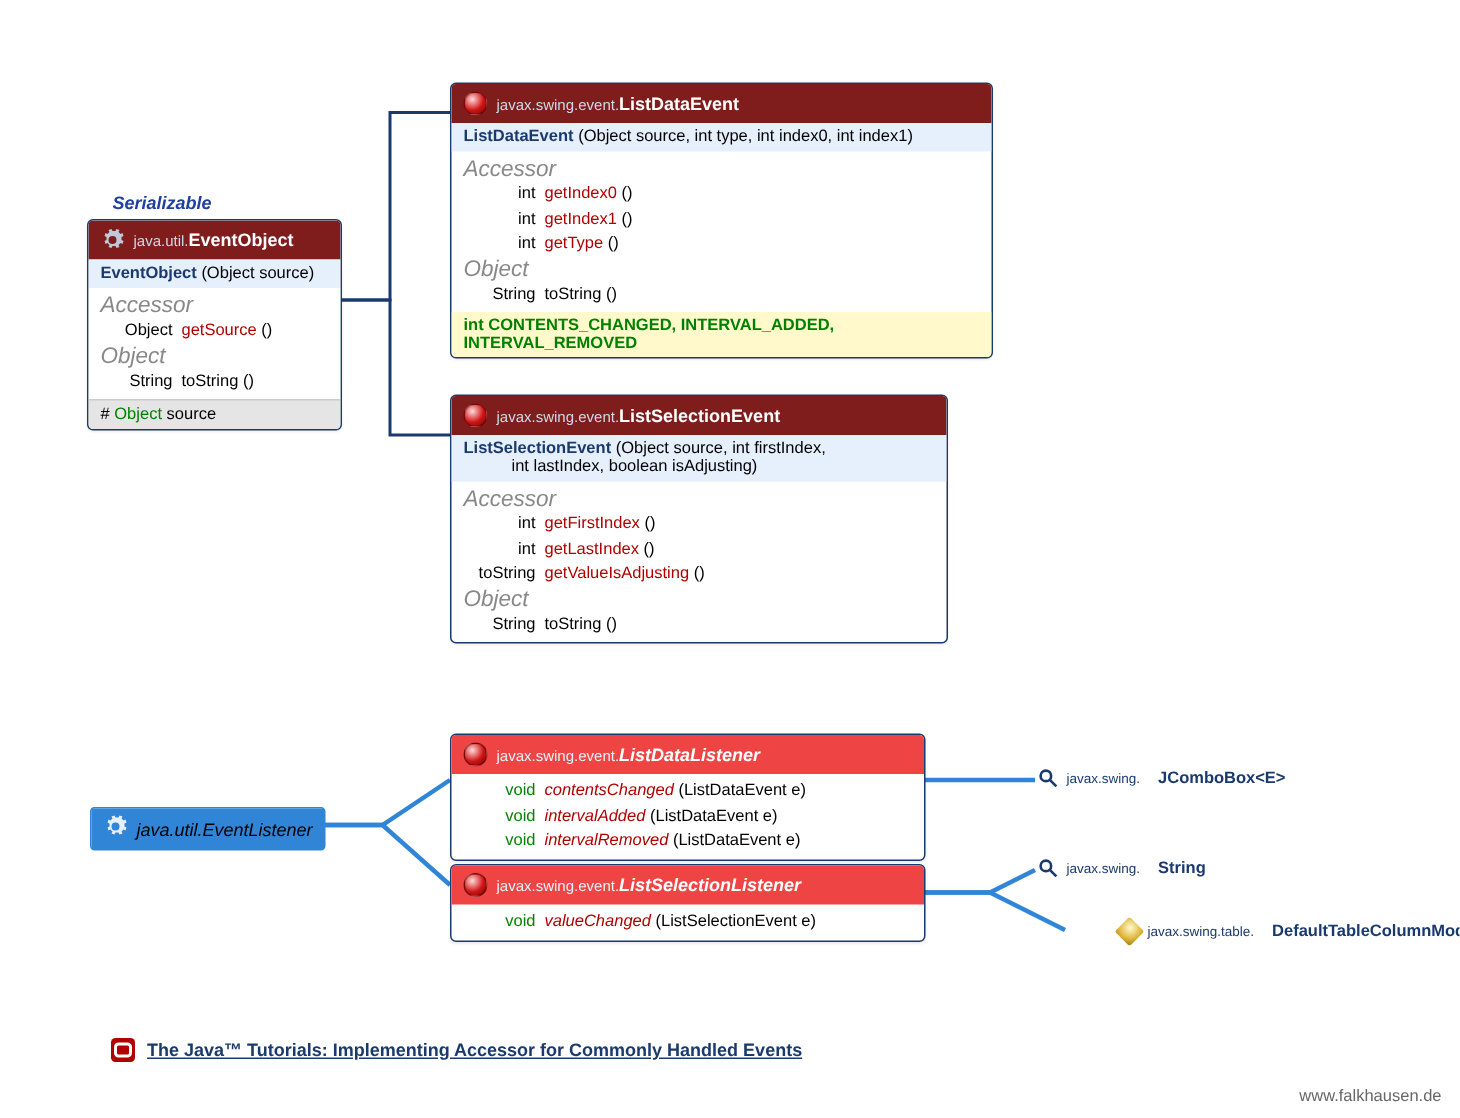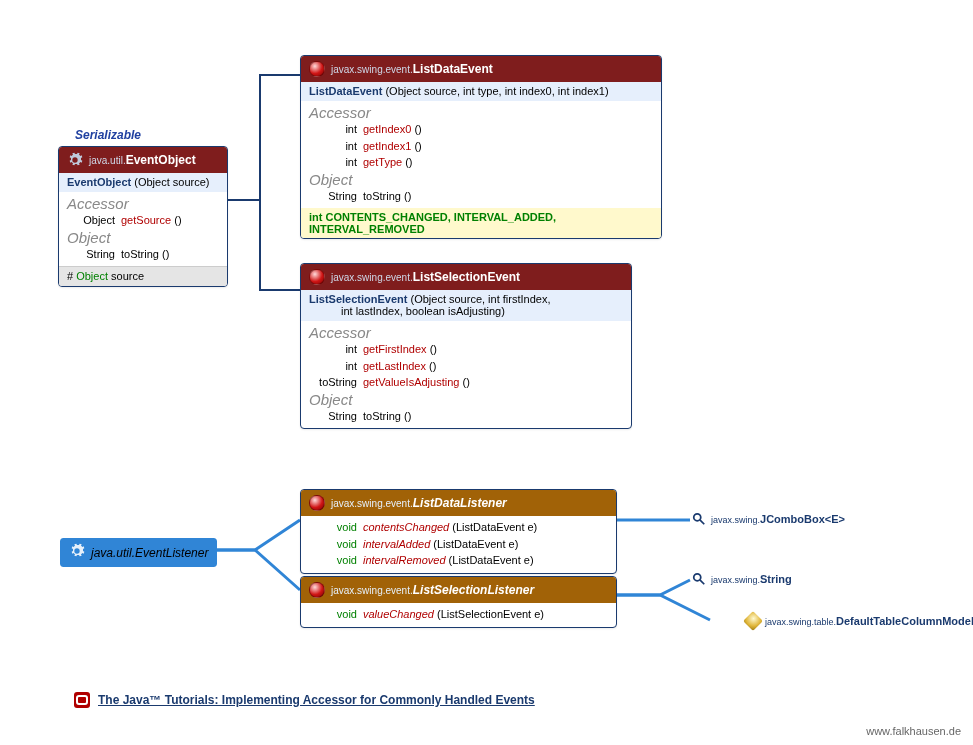--- a/index.html
+++ b/index.html
@@ -29,21 +29,21 @@
 .class-hdr {
   background: #7f1d1d;
   color: #fff;
   padding: 5px 8px;
   font-size: 12px;
   display: flex;
   align-items: center;
   gap: 6px;
 }
 .class-hdr.interface {
-  background: #a16207;
+  background: #ef4444;
 }
 .class-hdr .icon {
   width: 16px;
   height: 16px;
   display: inline-flex;
   align-items: center;
   justify-content: center;
 }
 .gear-icon svg { width: 16px; height: 16px; }
 .ball-icon {
@@ -117,21 +117,21 @@
   font-style: italic;
 }
 .ext-ref {
   position: absolute;
   display: flex;
   align-items: center;
   gap: 5px;
   font-size: 10px;
 }
 .ext-ref .pkg { color: #1a3a6e; font-size: 9px; }
-.ext-ref .cls { color: #1a3a6e; font-weight: bold; font-size: 11px; }
+.ext-ref .cls { color: #1a3a6e; font-weight: bold; font-size: 11px; margin-left: 12px; }
 .mag-icon {
   width: 14px; height: 14px;
   display: inline-block;
 }
 .lolly-icon {
   width: 14px; height: 14px;
   background: radial-gradient(circle at 40% 35%, #fffad1 0%, #e0b63a 60%, #9d7a10 100%);
   border-radius: 2px;
   transform: rotate(45deg);
   display: inline-block;

